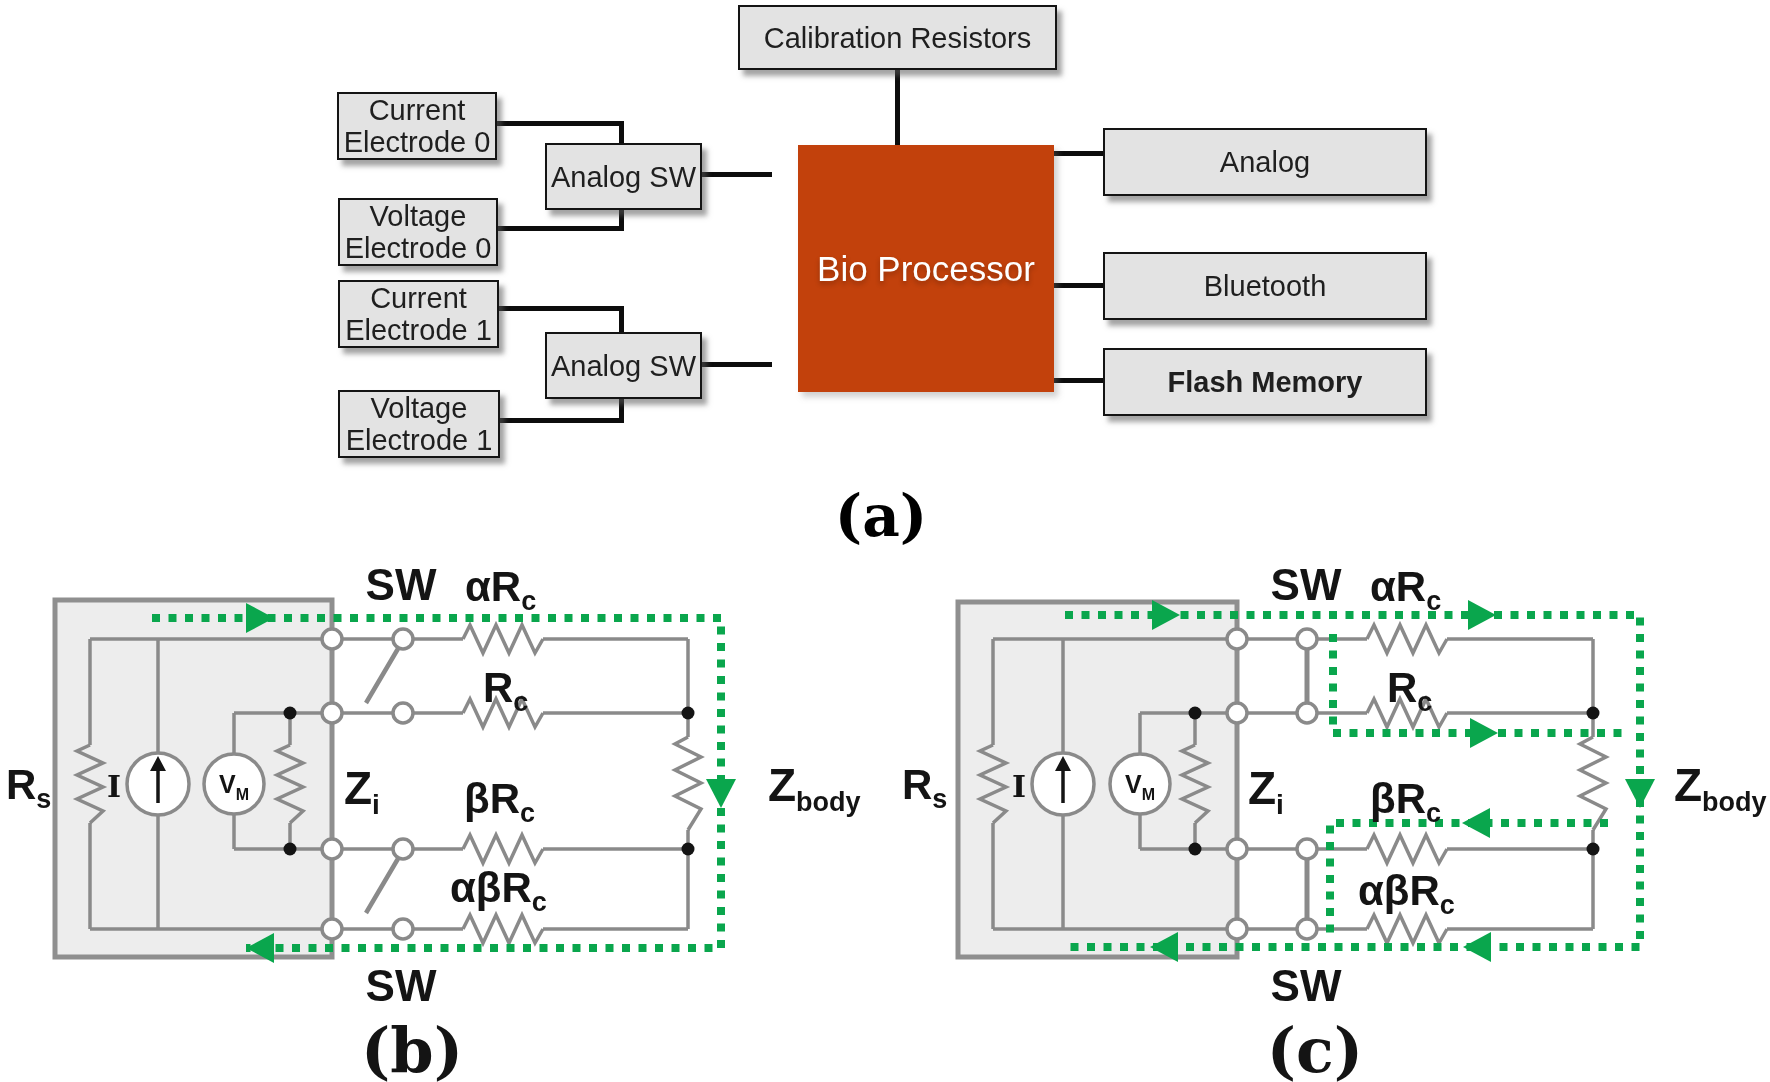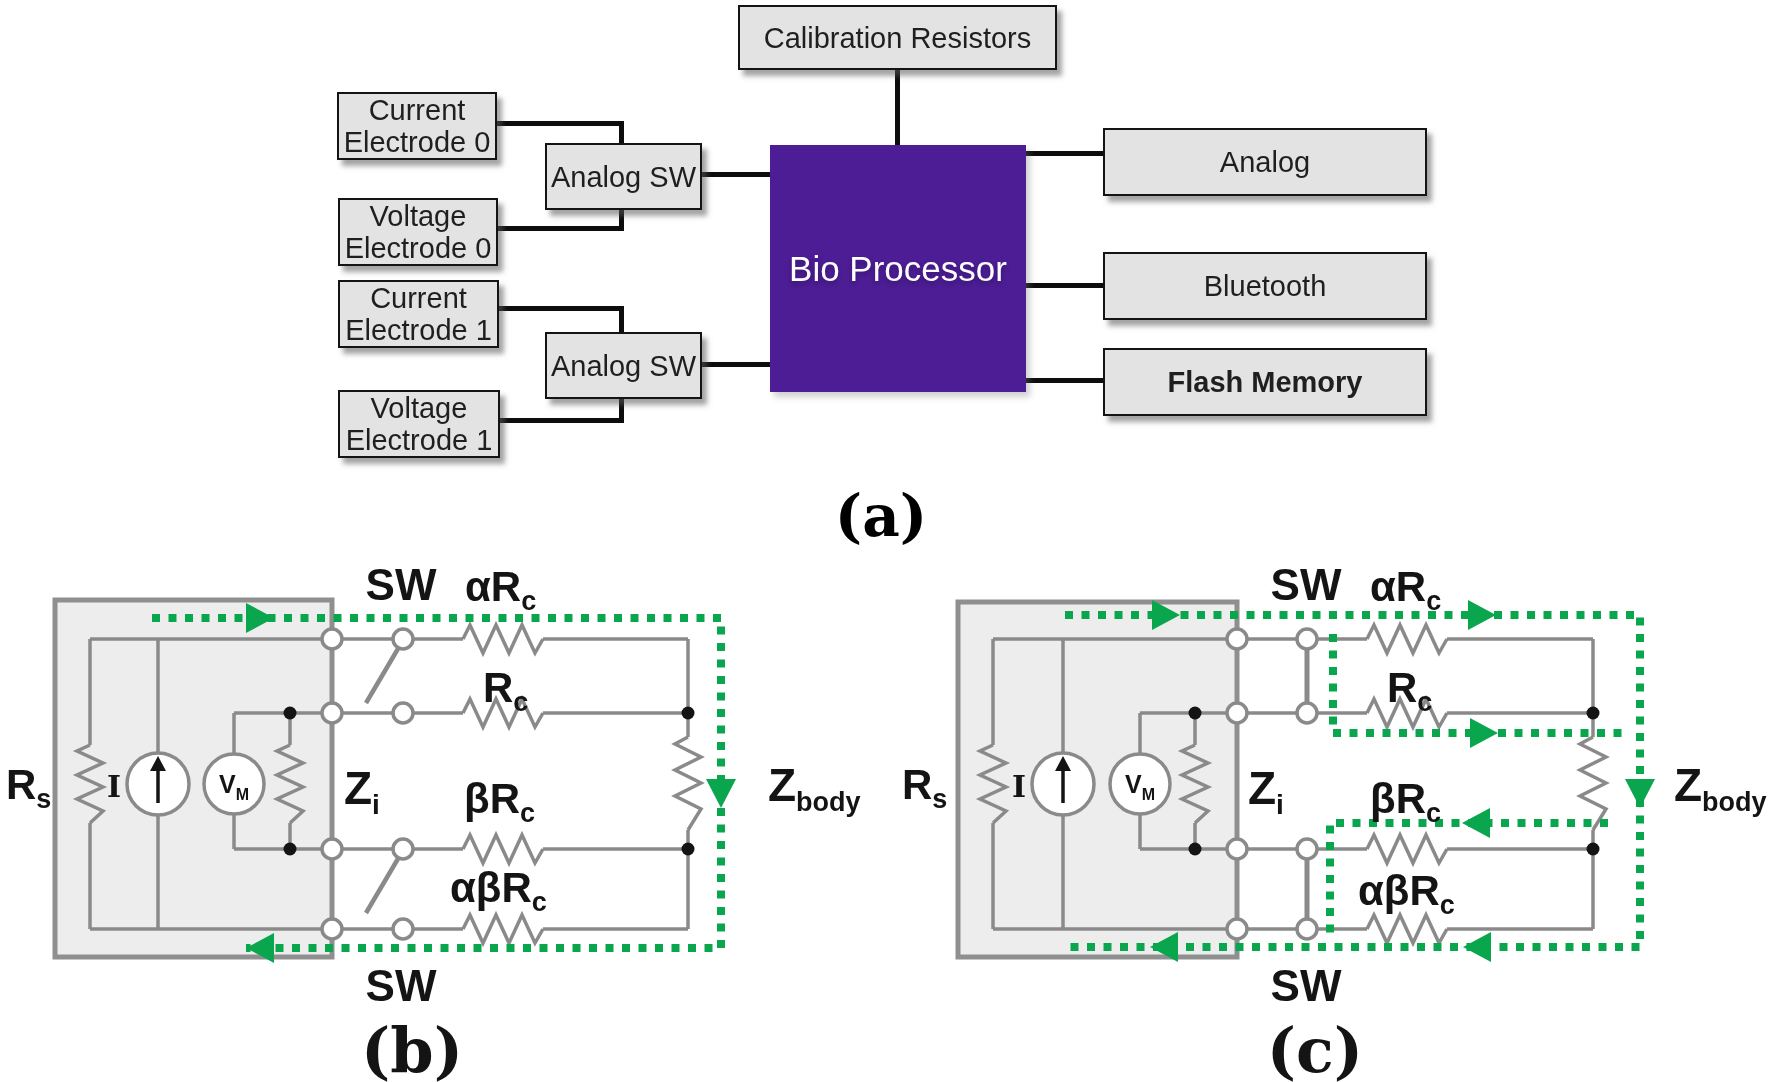--- a/index.html
+++ b/index.html
@@ -2,23 +2,23 @@
 <html><head>
 <meta charset="utf-8">
 <style>
   html,body{margin:0;padding:0;background:#fff;}
   #canvas{position:relative;width:1770px;height:1082px;background:#fff;overflow:hidden;
           font-family:"Liberation Sans",sans-serif;color:#1a1a1a;}
   .blk{position:absolute;background:#e3e3e3;border:2px solid #141414;
        box-shadow:5px 6px 5px rgba(90,90,90,.55);display:flex;flex-direction:column;
        align-items:center;justify-content:center;text-align:center;
        font-size:29px;line-height:32px;color:#1f1f1f;}
-  .proc{position:absolute;background:#4c1d95;border:none;display:flex;align-items:center;
+  .proc{position:absolute;background:#c2410c;border:none;display:flex;align-items:center;
         justify-content:center;color:#fff;font-size:35px;
-        text-shadow:0 3px 5px rgba(0,0,0,.25);box-shadow:4px 5px 6px rgba(120,120,120,.35);}
+        text-shadow:0 3px 5px rgba(0,0,0,.25);box-shadow:4px 5px 6px rgba(120,120,120,.35);margin-left:28px;}
   .wire{position:absolute;background:#0d0d0d;}
   .cap{position:absolute;font-family:"DejaVu Serif",serif;font-weight:bold;font-size:58px;
        text-align:center;color:#000;}
   svg text{fill:#141414;}
   .lbl{font-family:"Liberation Sans",sans-serif;font-weight:bold;}
   .ser{font-family:"DejaVu Serif",serif;font-weight:bold;}
 </style>
 </head>
 <body>
 

